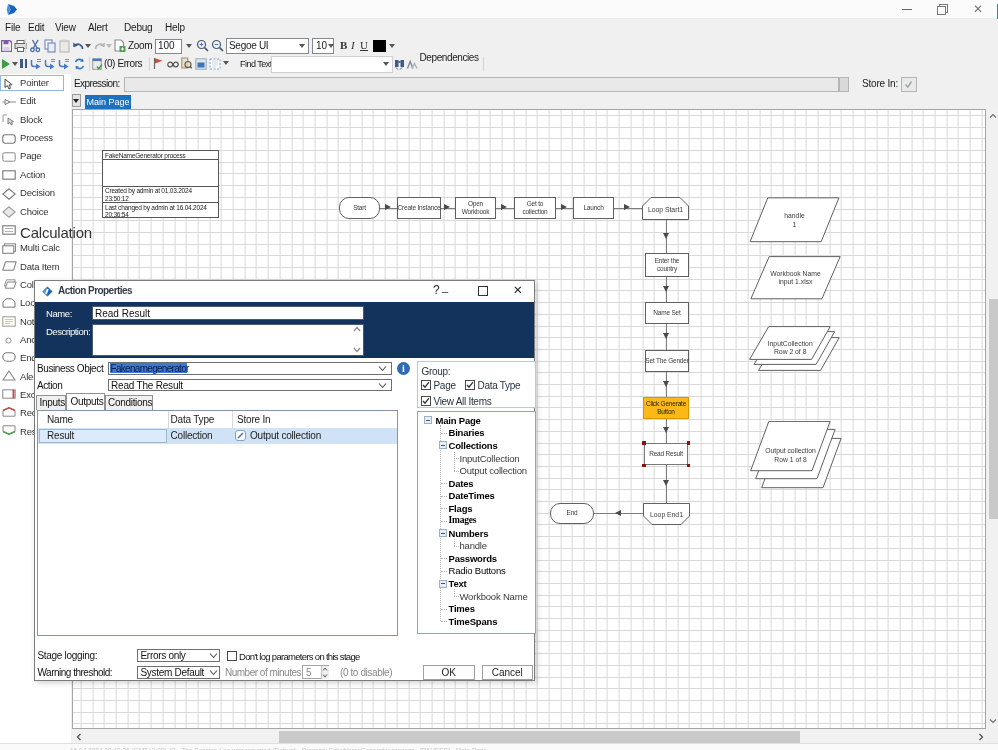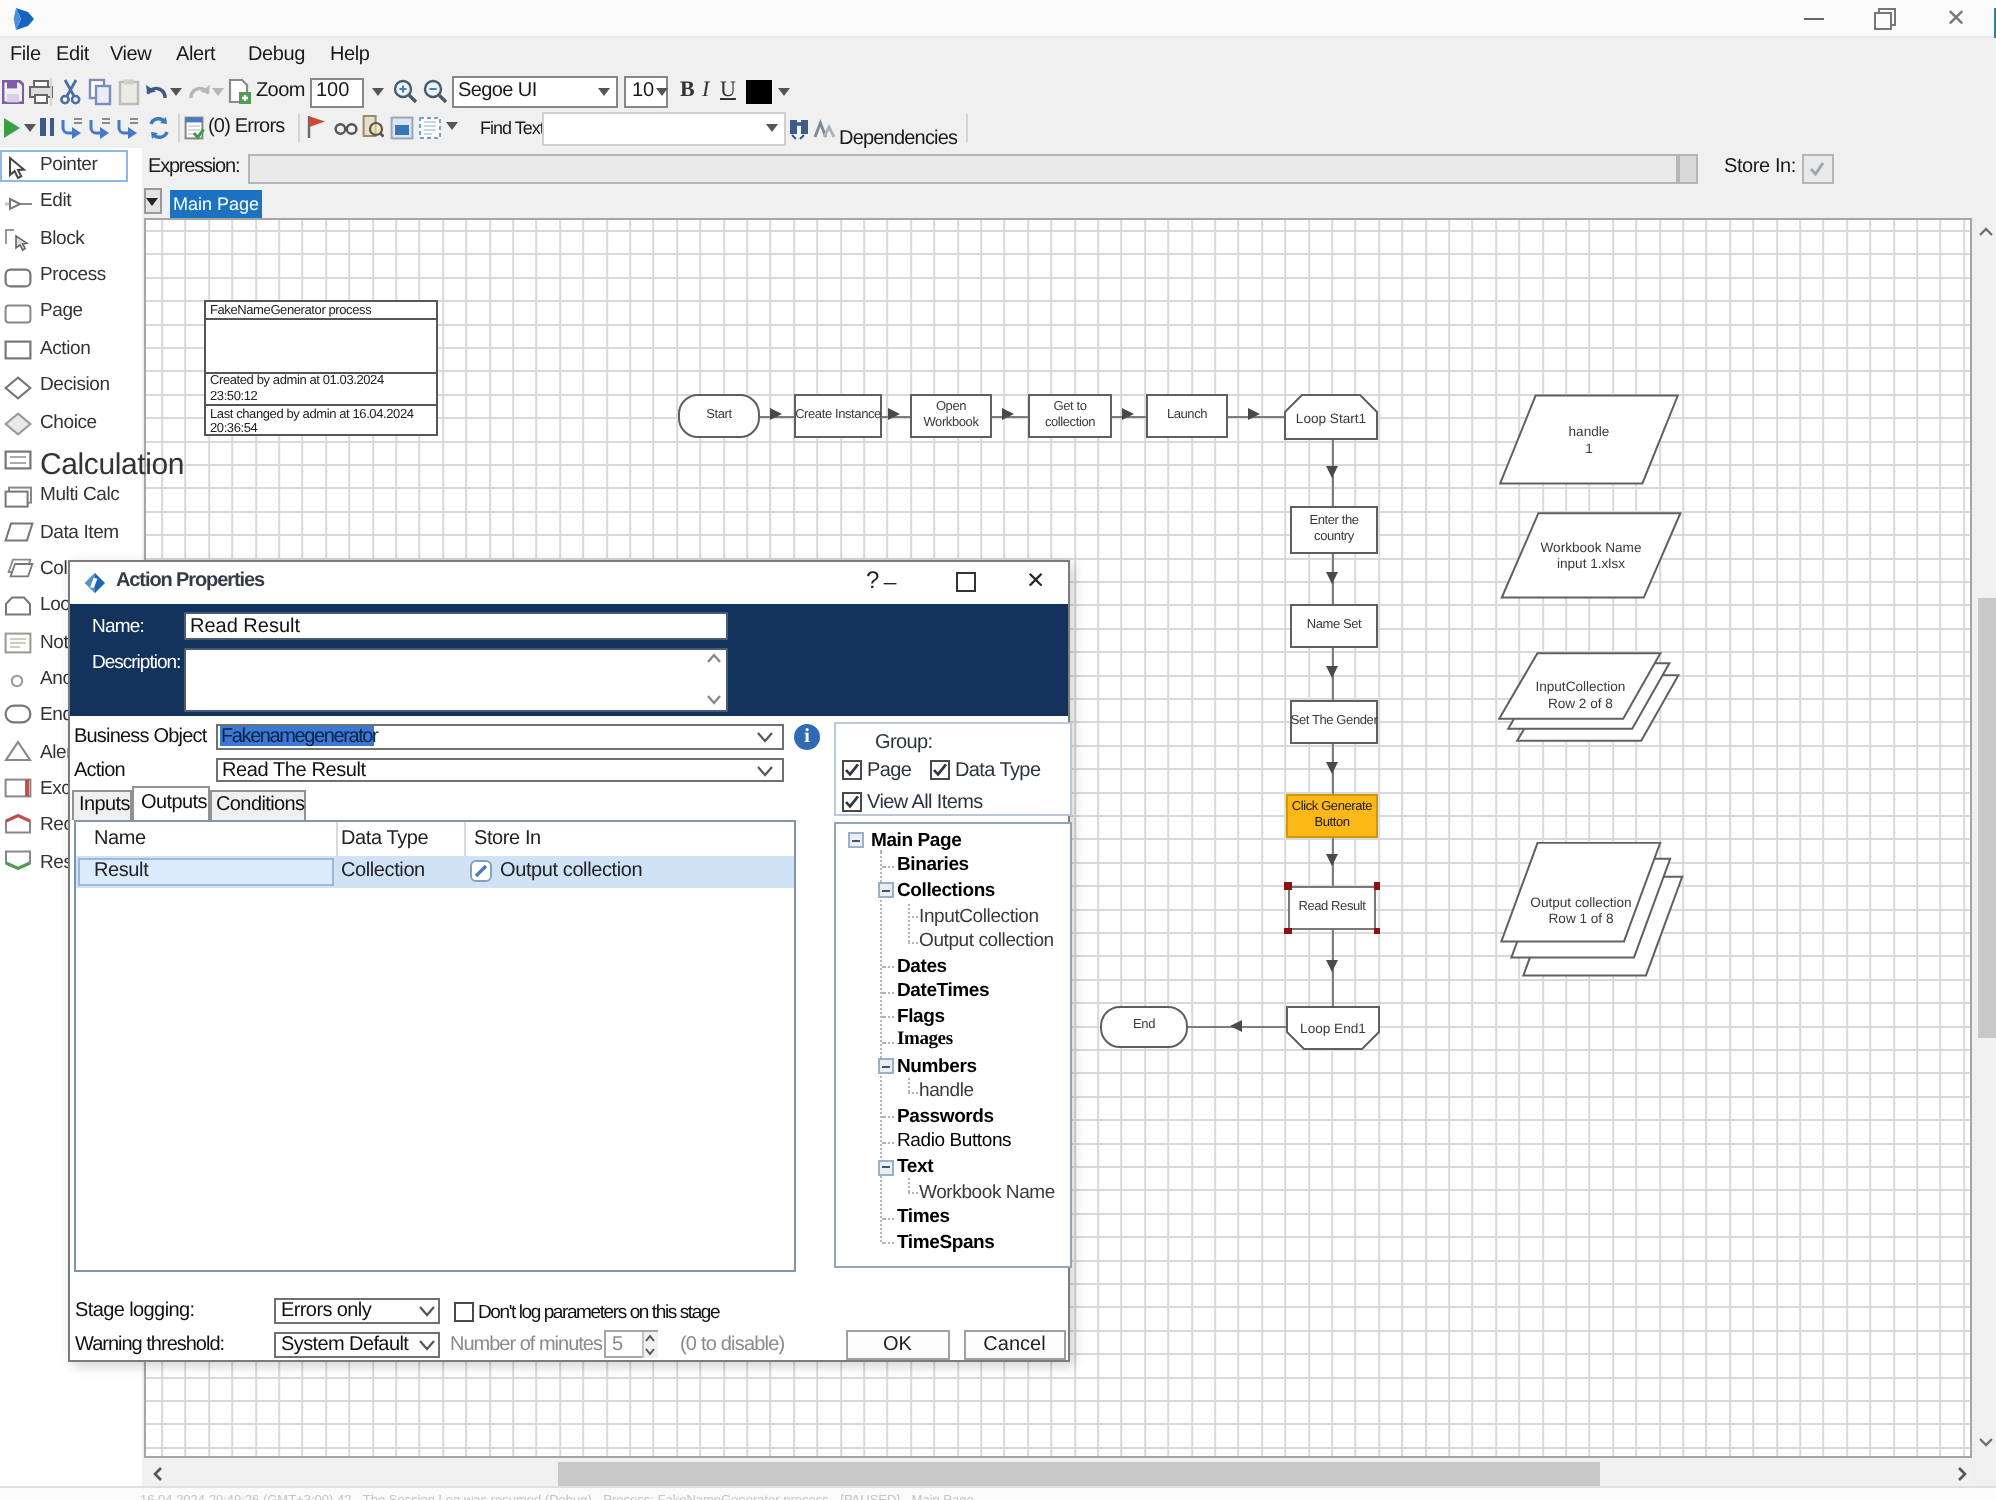--- a/index.html
+++ b/index.html
@@ -174,21 +174,21 @@
 <div class="caret" style="left:383px;top:61.5px;"></div>
 <svg class="abs" style="left:393.5px;top:58px" width="11" height="12" viewBox="0 0 11 12">
       <path d="M1 2 h3.5 v7 h-3.5 z M6.5 2 h3.5 v7 h-3.5 z" fill="#3e5a87"></path>
       <path d="M4.5 4 h2" stroke="#3e5a87" stroke-width="1.8"></path>
       <path d="M2 9.5 l2 2 M8 9.5 l-2 2" stroke="#3e5a87" stroke-width="1"></path>
     </svg>
 <svg class="abs" style="left:405.5px;top:58.5px" width="12" height="11" viewBox="0 0 12 11">
       <path d="M1.5 9.5 L4.2 2.5 L6.9 9.5" fill="none" stroke="#7a8a9a" stroke-width="1.4"></path>
       <path d="M6 9.5 L8.5 4.5 L11 9.5" fill="none" stroke="#a8b4c0" stroke-width="1.4"></path>
     </svg>
-<div class="t" style="left:419.5px;top:64px;font-size:10px;letter-spacing:-0.4px;color:#1a1a1a;">Dependencies</div>
+<div class="t" style="left:419.5px;top:52px;font-size:10px;letter-spacing:-0.4px;color:#1a1a1a;">Dependencies</div>
 <div class="sep" style="left:482.5px;top:57px;height:14px;"></div>
 
 <div class="abs" style="left:71px;top:74px;width:927px;height:21px;background:#f0f0f0;"></div>
 <div class="t" style="left:74px;top:78px;font-size:10px;letter-spacing:-0.6px;color:#1a1a1a;">Expression:</div>
 <div class="abs" style="left:124px;top:77px;width:715px;height:15px;background:#e9e9e9;border:1px solid #b5b5b5;box-sizing:border-box;"></div>
 <div class="abs" style="left:839px;top:77px;width:10px;height:15px;background:#d9d9d9;border:1px solid #b5b5b5;box-sizing:border-box;"></div>
 <div class="t" style="left:862px;top:78px;font-size:10px;letter-spacing:-0.2px;color:#1a1a1a;">Store In:</div>
 <div class="abs" style="left:901px;top:77px;width:16px;height:15px;background:#e9e9e9;border:1px solid #b5b5b5;box-sizing:border-box;"></div>
 <svg class="abs" style="left:904px;top:80px" width="9" height="9" viewBox="0 0 9 9">
       <path d="M1.5 4.5 L3.8 7 L7.5 1.5" fill="none" stroke="#9aa5ad" stroke-width="1.4"></path>
@@ -460,21 +460,21 @@
 <div class="t" style="left:9px;top:19.5px;font-size:10px;letter-spacing:-0.2px;color:#222;">Result</div>
 <div class="t" style="left:132.5px;top:19.5px;font-size:10px;letter-spacing:-0.2px;color:#222;">Collection</div>
 <div style="position:absolute;left:196.5px;top:19px;width:11px;height:11px;background:#fff;border:1px solid #8aa0b5;border-radius:3px;box-sizing:border-box;"></div>
 <svg style="position:absolute;left:196.5px;top:19px" width="11" height="11" viewBox="0 0 11 11">
           <path d="M3 8 L8 3" stroke="#4a79c4" stroke-width="1.6"></path>
         </svg>
 <div class="t" style="left:212px;top:19.5px;font-size:10px;letter-spacing:-0.2px;color:#222;">Output collection</div>
 </div>
 
 <div class="abs" style="left:381.5px;top:80px;width:119px;height:47px;background:#fff;border:1px solid #bcc8d8;box-sizing:border-box;">
-<div class="t" style="left:20px;top:3.5px;font-size:10px;letter-spacing:-0.3px;color:#2a3442;">Group:</div>
+<div class="t" style="left:4px;top:3.5px;font-size:10px;letter-spacing:-0.3px;color:#2a3442;">Group:</div>
 <div class="cb" style="left:3.5px;top:17.5px;"></div>
         <svg style="position:absolute;left:4.5px;top:18.5px" width="8" height="8" viewBox="0 0 8 8">
           <path d="M1 4 L3 6.2 L7 1.2" fill="none" stroke="#2a3442" stroke-width="1.3"></path>
         </svg>
 <div class="t" style="left:16px;top:18px;font-size:10px;letter-spacing:-0.3px;color:#2a3442;">Page</div>
 <div class="cb" style="left:47.5px;top:17.5px;"></div>
         <svg style="position:absolute;left:48.5px;top:18.5px" width="8" height="8" viewBox="0 0 8 8">
           <path d="M1 4 L3 6.2 L7 1.2" fill="none" stroke="#2a3442" stroke-width="1.3"></path>
         </svg>
 <div class="t" style="left:60px;top:18px;font-size:10px;letter-spacing:-0.3px;color:#2a3442;">Data Type</div>

